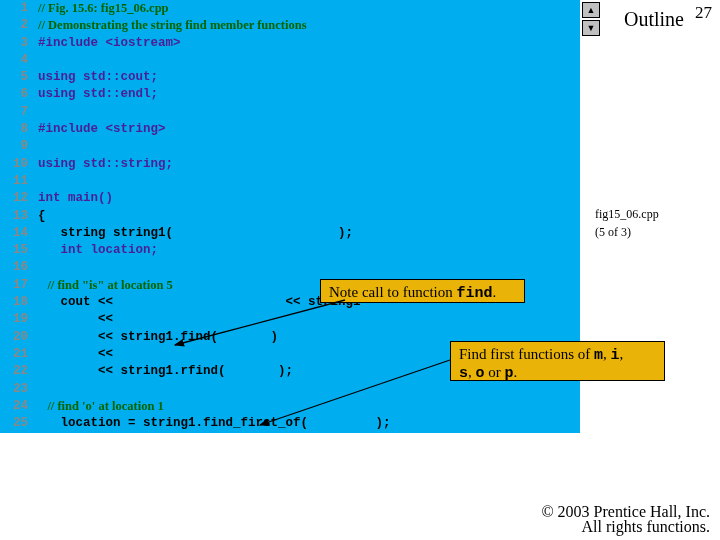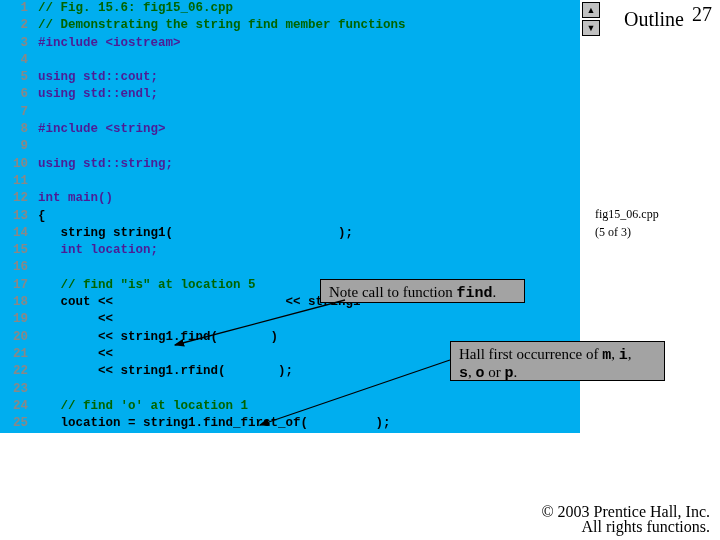--- a/index.html
+++ b/index.html
@@ -34,29 +34,29 @@
     width: 28px;
     text-align: right;
     color: #888;
     flex: 0 0 28px;
     font-weight: bold;
   }
   .code {
     padding-left: 10px;
     flex: 1;
   }
-  .cm { color: #006400; font-weight: bold; } 
+  .cm { color: #006400; font-weight: bold; font-family: Liberation Serif, serif; } 
   .bl { color: #4c1d95; font-weight: bold; }
 
   
   .page-num {
     position: absolute;
     right: 8px;
     top: 3px;
-    font-size: 20px;
+    font-size: 17px;
     color: #000;
     font-family: "Times New Roman", serif;
   }
   .outline {
     position: absolute;
     right: 36px;
     top: 8px;
     font-size: 20px;
     font-family: "Times New Roman", serif;
     color: #000;
@@ -88,21 +88,21 @@
     width: 105px;
     font-size: 12px;
     font-family: "Times New Roman", serif;
     color: #000;
     line-height: 18px;
   }
 
   
   .callout {
     position: absolute;
-    background: #a3a3a3;
+    background: #eab308;
     border: 1px solid #000;
     font-family: "Times New Roman", serif;
     font-size: 15px;
     padding: 4px 8px;
     box-sizing: border-box;
   }
   .mono { font-family: "Courier New", monospace; font-weight: bold; }
 
   .callout1 { left: 320px; top: 279px; width: 205px; height: 24px; }
   .callout2 { left: 450px; top: 341px; width: 215px; height: 40px; line-height: 17px;}
@@ -142,21 +142,21 @@
 <div class="file-label">
   <span>fig15_06.cpp</span><br>
   <span>(5 of 3)</span>
 </div>
 
 <div class="callout callout1">
   <span>Note call to function </span><span class="mono">find</span><span>.</span>
 </div>
 
 <div class="callout callout2">
-  <span>Hall first occurrence of </span><span class="mono">m</span><span>, </span><span class="mono">i</span><span>,</span><br><span class="mono">s</span><span>, </span><span class="mono">o</span><span> or </span><span class="mono">p</span><span>.</span>
+  <span>Find first functions of </span><span class="mono">m</span><span>, </span><span class="mono">i</span><span>,</span><br><span class="mono">s</span><span>, </span><span class="mono">o</span><span> or </span><span class="mono">p</span><span>.</span>
 </div>
 
 <svg class="arrows">
   <defs>
     <marker id="arrowhead" markerWidth="8" markerHeight="6" refX="7" refY="3" orient="auto">
       <polygon points="0 0, 8 3, 0 6" fill="#000"></polygon>
     </marker>
   </defs>
   <line x1="345" y1="300" x2="175" y2="345" stroke="#000" stroke-width="1.3" marker-end="url(#arrowhead)"></line>
   <line x1="450" y1="360" x2="260" y2="425" stroke="#000" stroke-width="1.3" marker-end="url(#arrowhead)"></line>

